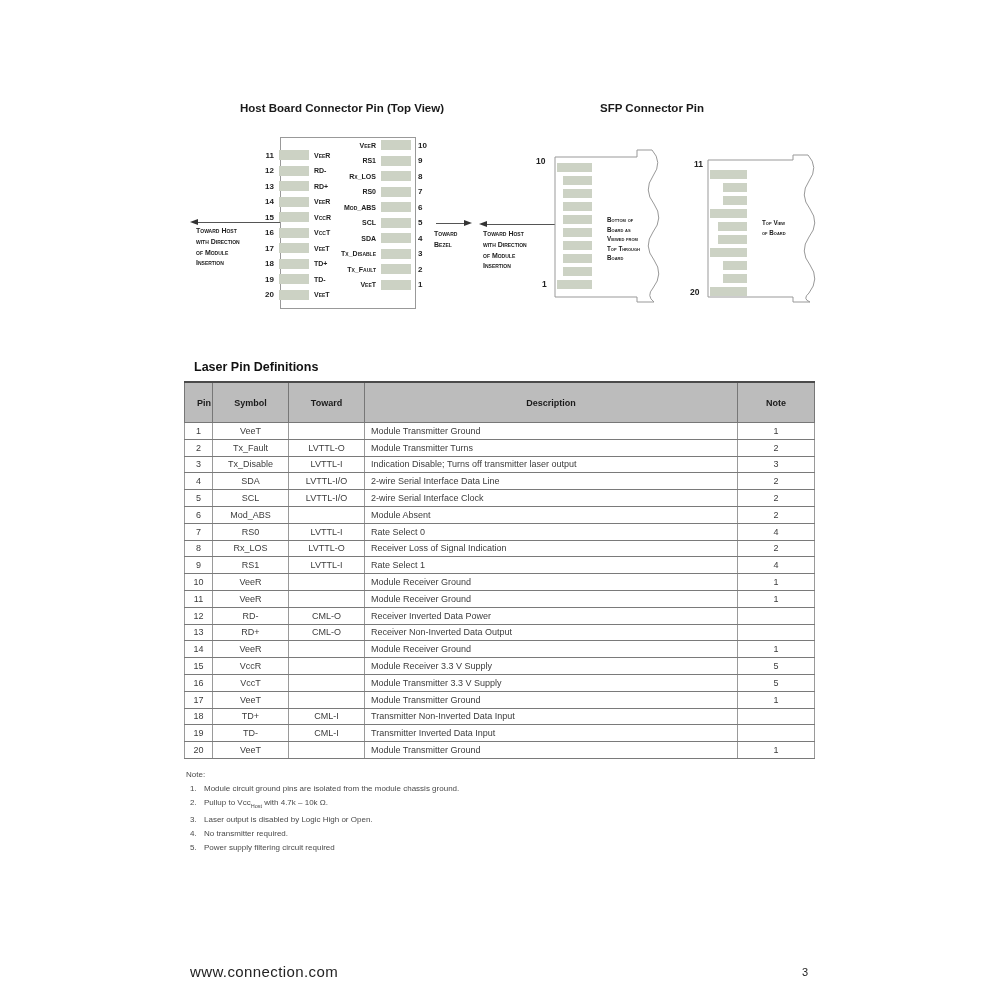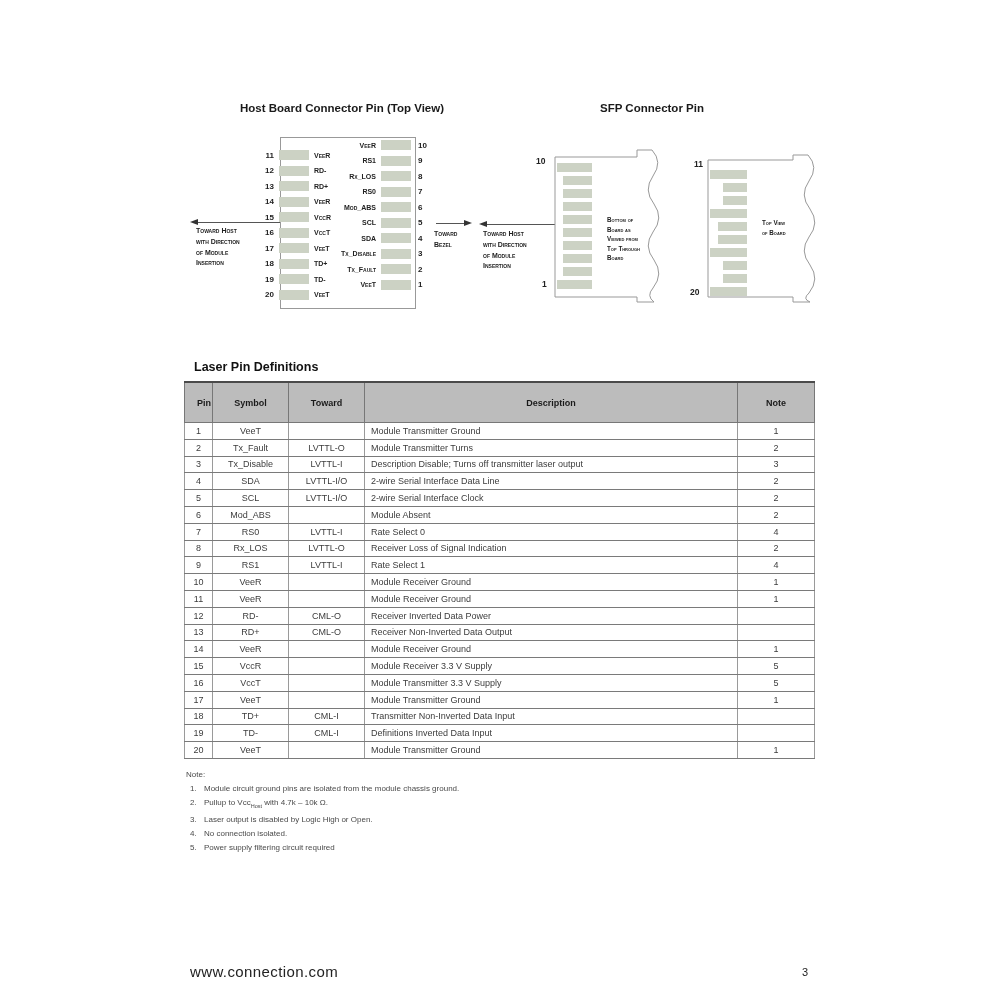--- a/index.html
+++ b/index.html
@@ -285,21 +285,21 @@
           <td class="col-pin">2</td>
           <td class="col-symbol">Tx_Fault</td>
           <td class="col-logic">LVTTL-O</td>
           <td class="col-desc">Module Transmitter Turns</td>
           <td class="col-note">2</td>
         </tr>
         <tr>
           <td class="col-pin">3</td>
           <td class="col-symbol">Tx_Disable</td>
           <td class="col-logic">LVTTL-I</td>
-          <td class="col-desc">Description Disable; Turns off transmitter laser output</td>
+          <td class="col-desc">Indication Disable; Turns off transmitter laser output</td>
           <td class="col-note">3</td>
         </tr>
         <tr>
           <td class="col-pin">4</td>
           <td class="col-symbol">SDA</td>
           <td class="col-logic">LVTTL-I/O</td>
           <td class="col-desc">2-wire Serial Interface Data Line</td>
           <td class="col-note">2</td>
         </tr>
         <tr>
@@ -397,40 +397,40 @@
           <td class="col-pin">18</td>
           <td class="col-symbol">TD+</td>
           <td class="col-logic">CML-I</td>
           <td class="col-desc">Transmitter Non-Inverted Data Input</td>
           <td class="col-note"></td>
         </tr>
         <tr>
           <td class="col-pin">19</td>
           <td class="col-symbol">TD-</td>
           <td class="col-logic">CML-I</td>
-          <td class="col-desc">Definitions Inverted Data Input</td>
+          <td class="col-desc">Transmitter Inverted Data Input</td>
           <td class="col-note"></td>
         </tr>
         <tr>
           <td class="col-pin">20</td>
           <td class="col-symbol">VeeT</td>
           <td class="col-logic"></td>
           <td class="col-desc">Module Transmitter Ground</td>
           <td class="col-note">1</td>
         </tr>
       </tbody>
   </table>
 
   <div class="notes">
     <div>Note:</div>
     <div id="notes-list">
         <div><span class="note-num">1.</span><span>Module circuit ground pins are isolated from the module chassis ground.</span></div>
         <div><span class="note-num">2.</span><span>Pullup to Vcc</span><sub>Host</sub><span> with 4.7k – 10k Ω.</span></div>
         <div><span class="note-num">3.</span><span>Laser output is disabled by Logic High or Open.</span></div>
-        <div><span class="note-num">4.</span><span>No connection isolated.</span></div>
+        <div><span class="note-num">4.</span><span>No transmitter required.</span></div>
         <div><span class="note-num">5.</span><span>Power supply filtering circuit required</span></div>
       </div>
   </div>
 
   <div class="footer-site">www.connection.com</div>
   <div class="footer-page">3</div>
 
 </div>
 
 </body></html>

